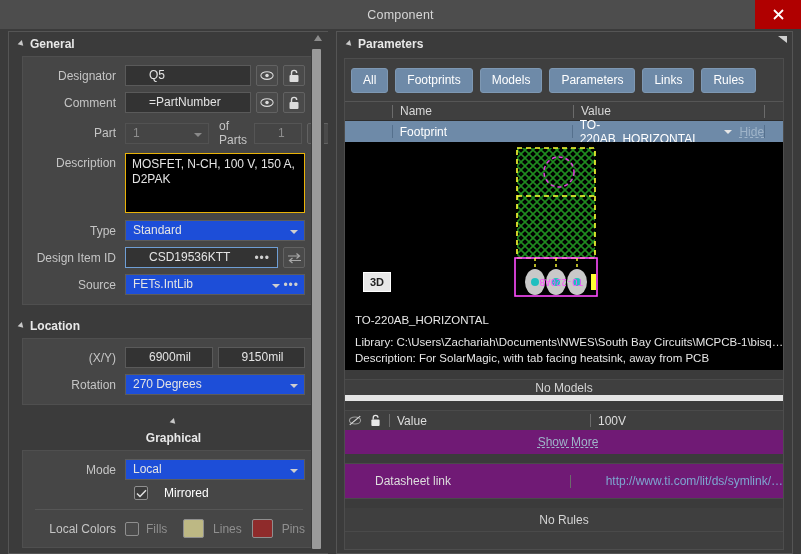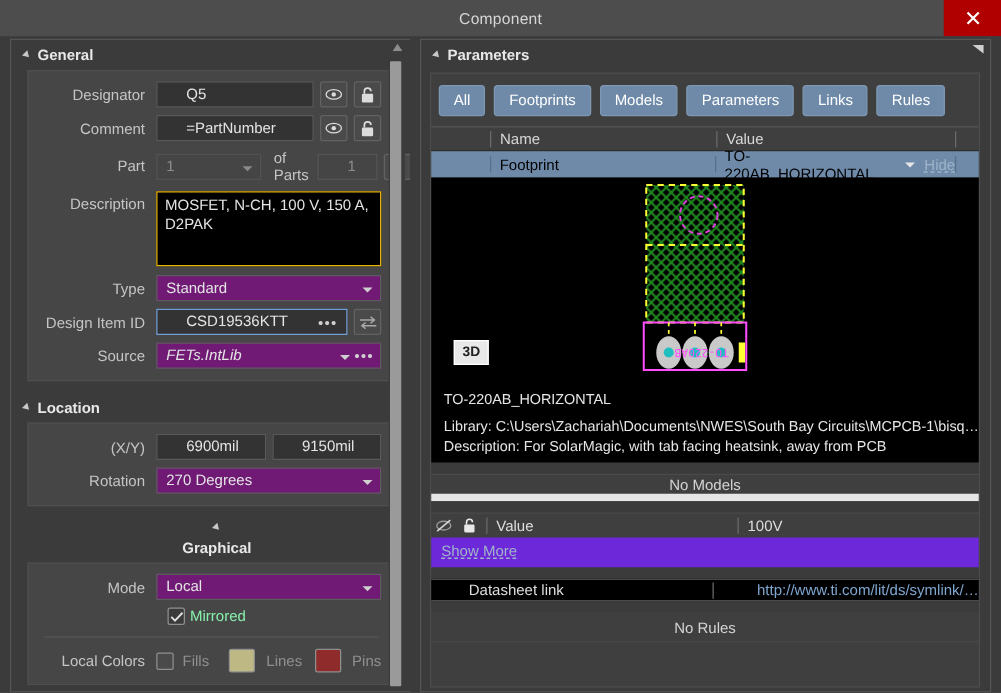--- a/index.html
+++ b/index.html
@@ -84,21 +84,21 @@
   }
   .inp.disabled { background: #454545; border-color: #555; color: #8d8d8d; }
 
   .sq-btn {
     width: 22px; height: 21px; margin-left: 5px; flex: none;
     background: #4a4a4a; border: 1px solid #626262; border-radius: 2px;
     display: flex; align-items: center; justify-content: center; cursor: pointer;
   }
 
   .combo {
-    height: 21px; background: #701a75; border: 1px solid #5c5c5c;
+    height: 21px; background: #1d4ed8; border: 1px solid #5c5c5c;
     color: #e4e4e4; font-size: 12px; line-height: 19px; padding: 0 18px 0 7px;
     flex: 1; position: relative; cursor: pointer; overflow: hidden; white-space: nowrap;
   }
   .combo.disabled { background: #454545; color: #8d8d8d; border-color: #525252; }
   .combo .caret {
     position: absolute; right: 6px; top: 9px;
     width: 0; height: 0; border-left: 4.5px solid transparent;
     border-right: 4.5px solid transparent; border-top: 4.5px solid #cfcfcf;
   }
   .combo.disabled .caret { border-top-color: #8a8a8a; }
@@ -116,21 +116,21 @@
   }
   .inp-wrap { position: relative; flex: 1; display: flex; }
 
   .checkrow { display: flex; align-items: center; margin-top: 2px; }
   .checkbox {
     width: 14px; height: 14px; background: #3b3b3b; border: 1px solid #8f8f8f;
     border-radius: 2px; display: flex; align-items: center; justify-content: center;
     cursor: pointer; flex: none;
   }
   .checkbox.empty { background: #4a4a4a; }
-  .chk-label { color: #86efac; font-size: 12px; margin-left: 4px; }
+  .chk-label { color: #ffffff; font-size: 12px; margin-left: 16px; }
   .chk-label.dim { color: #8f8f8f; }
 
   .divider { height: 1px; background: #565656; margin: 9px 2px 9px 2px; }
 
   .swatch {
     width: 21px; height: 19px; border: 1px solid #8f8f8f; border-radius: 2px;
     cursor: pointer; flex: none;
   }
 
   
@@ -154,21 +154,21 @@
     display: flex; height: 20px; background: #3f3f3f;
     border-top: 1px solid #565656; border-bottom: 1px solid #2e2e2e;
     align-items: center;
   }
   .th { color: #d8d8d8; font-size: 12px; padding-left: 7px; }
   .vline { width: 1px; height: 13px; background: #6b6b6b; }
 
   .row-sel {
     display: flex; height: 21px; background: #6e8aa8; align-items: center;
   }
-  .row-sel .cell { color: #000000; font-size: 12px; padding-left: 7px; }
+  .row-sel .cell { color: #ffffff; font-size: 12px; padding-left: 7px; }
   .row-sel .vline { background: #55708d; }
   .hide-link {
     color: #9fb4c9; font-size: 12px; text-decoration: underline;
     text-decoration-style: dashed; cursor: pointer;
   }
   .val-caret {
     width: 0; height: 0; border-left: 4.5px solid transparent;
     border-right: 4.5px solid transparent; border-top: 4.5px solid #e6e6e6;
     margin: 0 7px 0 6px; cursor: pointer;
   }
@@ -206,29 +206,29 @@
 
   .val-row {
     display: flex; height: 20px; align-items: center;
     background: #3f3f3f; border-top: 1px solid #4a4a4a;
   }
   .val-row .icn { width: 20px; display:flex; align-items:center; justify-content:center; }
   .val-row .nm { color: #dedede; font-size: 12px; width: 200px; padding-left: 7px; }
   .val-row .vl { color: #dedede; font-size: 12px; padding-left: 7px; }
 
   .showmore {
-    padding: 2px 0 4px 8px; background: #6d28d9;
+    padding: 2px 0 4px 8px; background: #701a75; text-align: center;
   }
   .showmore span {
     color: #9fb4c9; font-size: 12px; text-decoration: underline;
     text-decoration-style: dashed; cursor: pointer;
   }
   .ds-row {
-    display: flex; height: 18px; align-items: center;
-    background: #000000; border-top: 1px solid #4a4a4a; border-bottom:1px solid #4a4a4a;gap:28px;
+    display: flex; height: 36px; align-items: center;
+    background: #701a75; border-top: 1px solid #4a4a4a; border-bottom:1px solid #4a4a4a;gap:28px;
   }
   .ds-row .nm { color: #dedede; font-size: 12px; width: 200px; padding-left: 30px; }
   .ds-row .vl { color: #7ea6d0; font-size: 12px; padding-left: 7px; cursor: pointer; }
   .norules {
     height: 24px; display: flex; align-items: center; justify-content: center;
     color: #d4d4d4; font-size: 12px; background: #3f3f3f;
     border-bottom: 1px solid #4a4a4a;
   }
   .right-scroll-arrow {
     position: absolute; right: 5px; top: 4px; width: 9px; height: 7px;
@@ -329,21 +329,21 @@
         <div class="sq-btn">
           <svg width="15" height="12" viewBox="0 0 15 12">
             <path d="M1 4 H12 M9.5 1.5 L12.5 4 L9.5 6.5" fill="none" stroke="#a8a8a8" stroke-width="1.2"></path>
             <path d="M14 8.5 H3 M5.5 6 L2.5 8.5 L5.5 11" fill="none" stroke="#a8a8a8" stroke-width="1.2"></path>
           </svg>
         </div>
       </div>
 
       <div class="row">
         <div class="lbl">Source</div>
-        <div class="combo" style="padding-right:40px;font-style:italic;">
+        <div class="combo" style="padding-right:40px;">
           <span>FETs.IntLib</span>
           <span class="caret" style="right:24px;"></span>
           <span class="ellipsis-in" style="right:5px;">•••</span>
         </div>
       </div>
     </div>
 
     <div class="section-head" style="margin-top:9px;">
       <span class="tri"></span>
       <span>Location</span>

